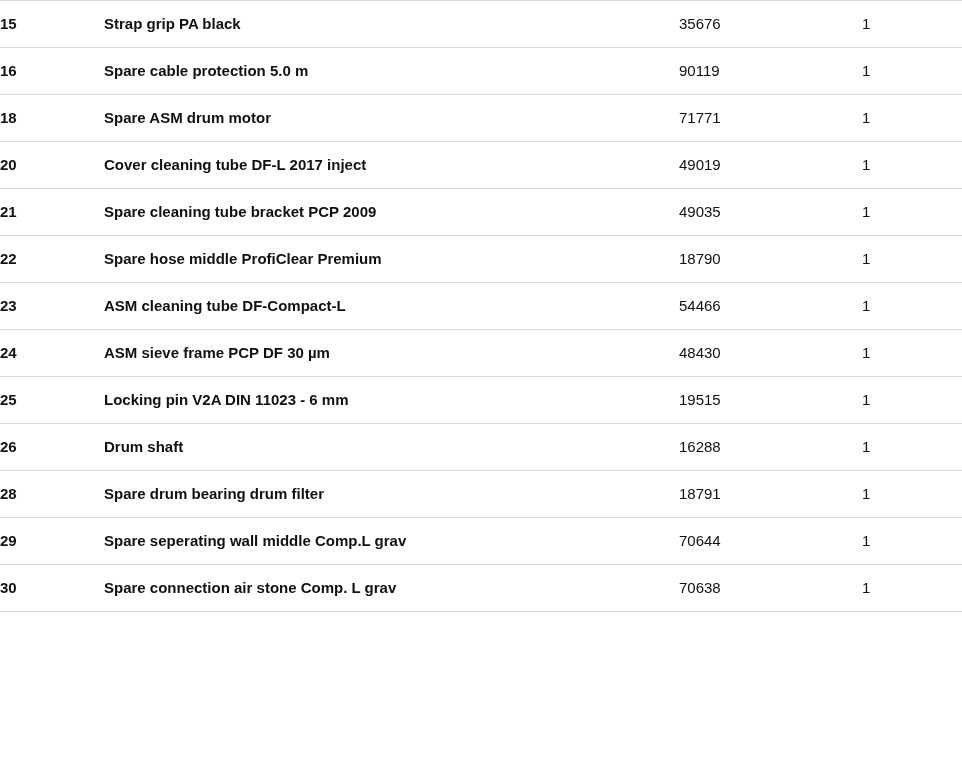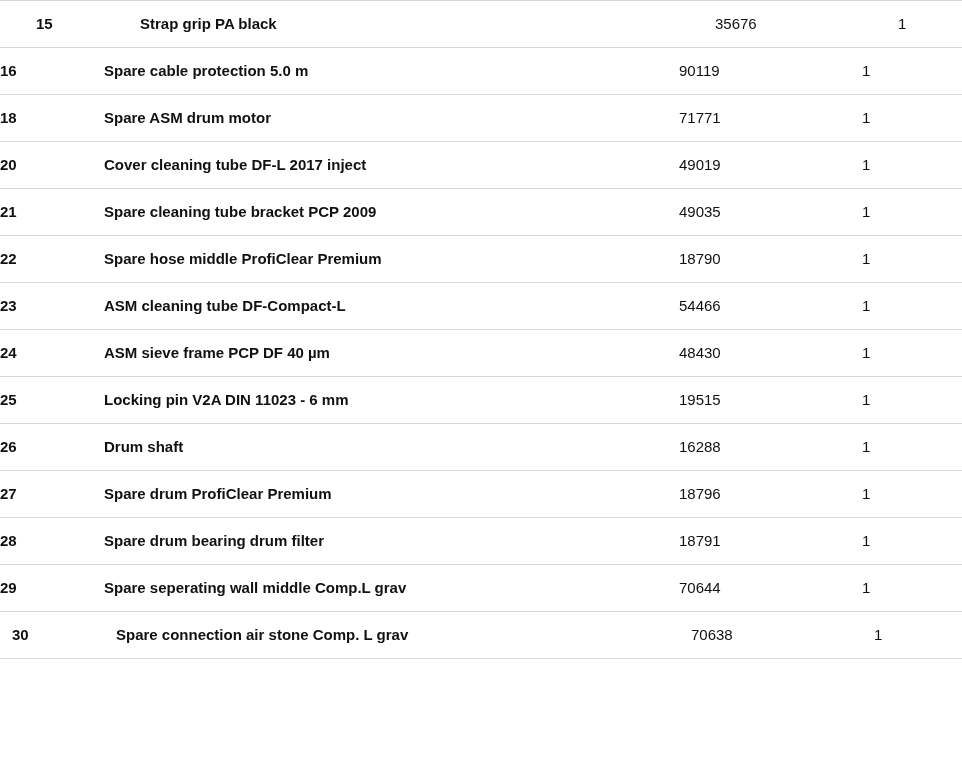--- a/index.html
+++ b/index.html
@@ -52,25 +52,23 @@
     font-weight: bold;
   }
   .cell-art {
     padding-left: 0px;
   }
   .cell-qty {
     padding-left: 0px;
   }
   tr.first-row td {
     border-top: 1px solid #d8d8d8;
-    padding-left: 36px;
   }
   tr.last-row td {
     border-bottom: 1px solid #d8d8d8;
-    padding-left: 12px;
   }
 </style>
 </head>
 <body>
 
 <table class="parts-table">
   <colgroup>
     <col class="col-pos">
     <col class="col-desc">
     <col class="col-art">
@@ -114,40 +112,34 @@
         <td class="cell-qty">1</td>
       </tr>
       <tr>
         <td class="cell-pos">23</td>
         <td class="cell-desc">ASM cleaning tube DF-Compact-L</td>
         <td class="cell-art">54466</td>
         <td class="cell-qty">1</td>
       </tr>
       <tr>
         <td class="cell-pos">24</td>
-        <td class="cell-desc">ASM sieve frame PCP DF 40 µm</td>
+        <td class="cell-desc">ASM sieve frame PCP DF 30 µm</td>
         <td class="cell-art">48430</td>
         <td class="cell-qty">1</td>
       </tr>
       <tr>
         <td class="cell-pos">25</td>
         <td class="cell-desc">Locking pin V2A DIN 11023 - 6 mm</td>
         <td class="cell-art">19515</td>
         <td class="cell-qty">1</td>
       </tr>
       <tr>
         <td class="cell-pos">26</td>
         <td class="cell-desc">Drum shaft</td>
         <td class="cell-art">16288</td>
-        <td class="cell-qty">1</td>
-      </tr>
-      <tr>
-        <td class="cell-pos">27</td>
-        <td class="cell-desc">Spare drum ProfiClear Premium</td>
-        <td class="cell-art">18796</td>
         <td class="cell-qty">1</td>
       </tr>
       <tr>
         <td class="cell-pos">28</td>
         <td class="cell-desc">Spare drum bearing drum filter</td>
         <td class="cell-art">18791</td>
         <td class="cell-qty">1</td>
       </tr>
       <tr>
         <td class="cell-pos">29</td>

